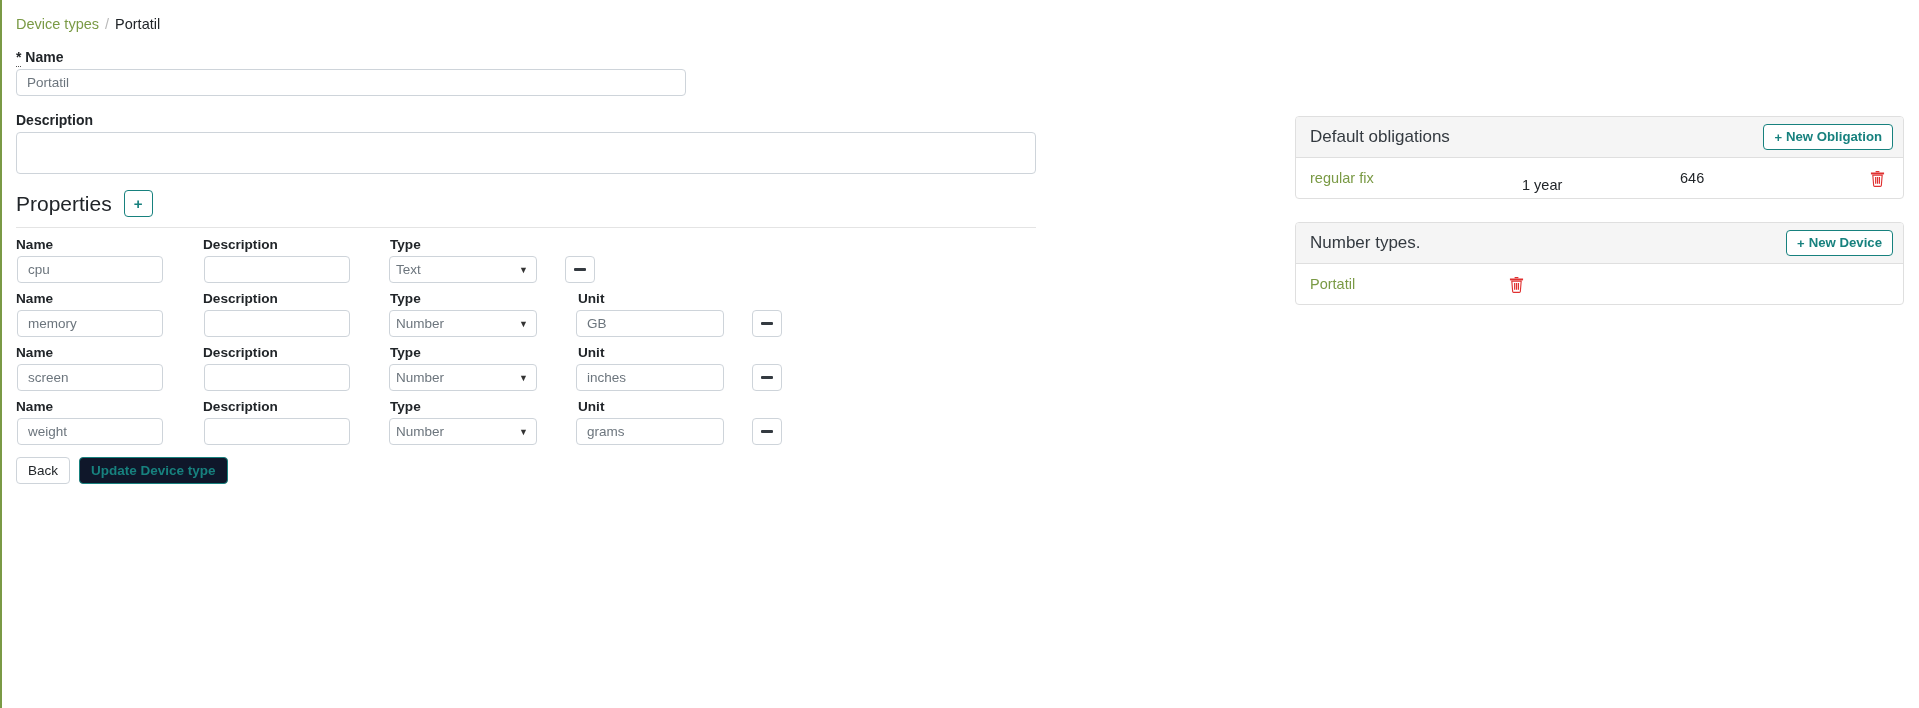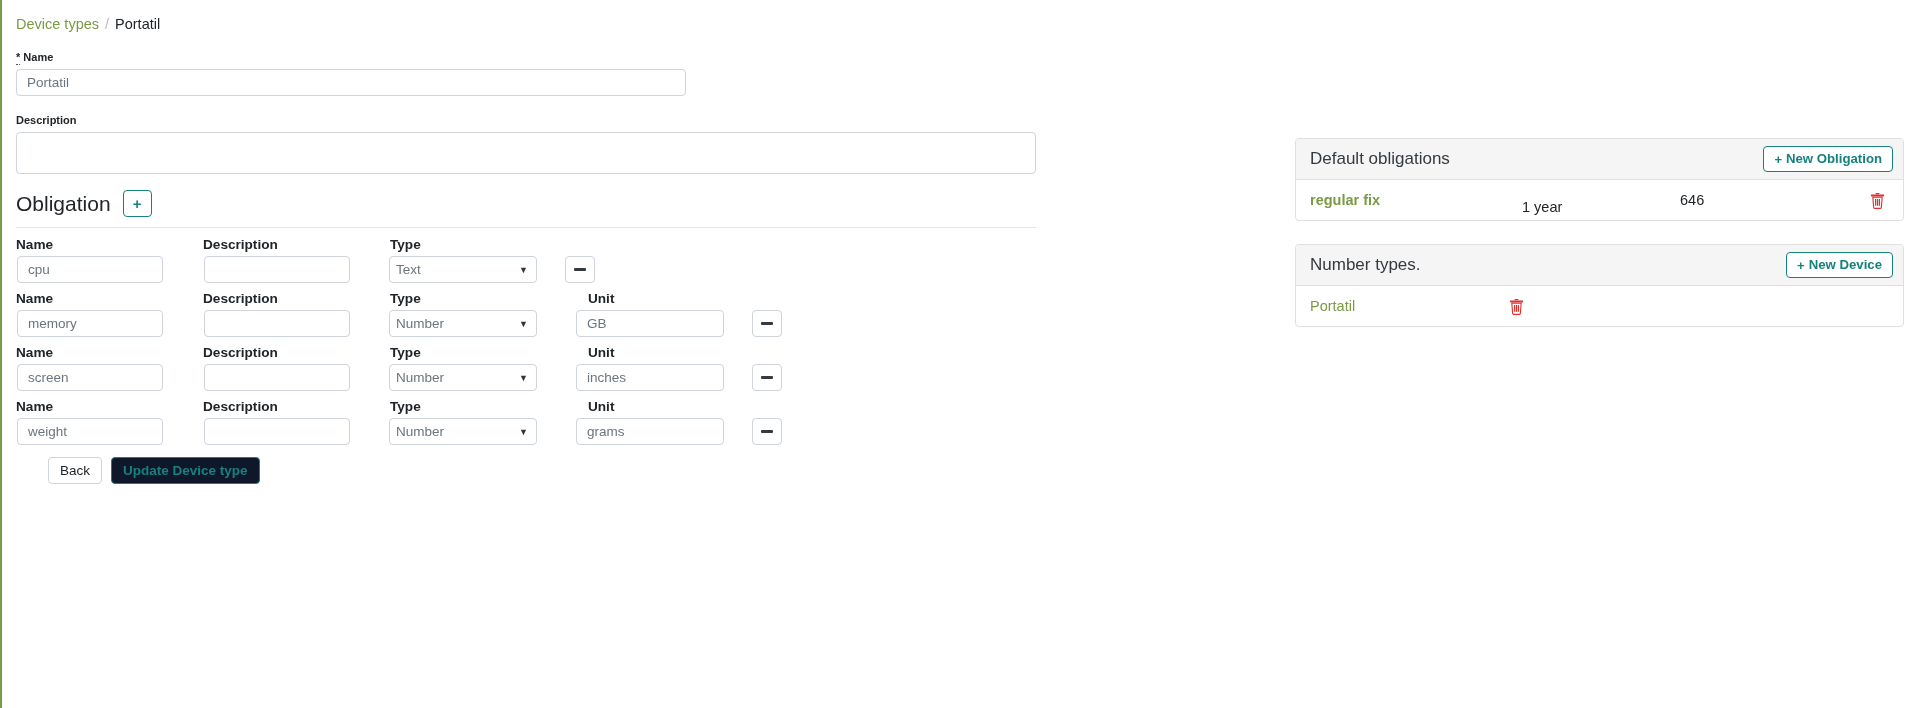--- a/index.html
+++ b/index.html
@@ -39,21 +39,21 @@
   .page-title {
     font-size: 31px;
     font-weight: 400;
     color: #212529;
     margin: 22px 0 0 0;
     line-height: 1.2;
     letter-spacing: -0.2px;
   }
 
   .field-label {
-    font-size: 11px;
+    font-size: 14px;
     font-weight: bold;
     color: #212529;
     margin-top: 16px;
     margin-bottom: 4px;
     line-height: 16px;
   }
   .req-star {
     border-bottom: 1px dotted #555;
     padding-bottom: 1px;
   }
@@ -129,21 +129,21 @@
 
   .lbl-cell {
     font-size: 13.6px;
     font-weight: bold;
     color: #212529;
     line-height: 16px;
   }
   .lbl-name { margin-left: 0; width: 174px; }
   .lbl-desc { margin-left: 13px; width: 174px; }
   .lbl-type { margin-left: 13px; width: 174px; }
-  .lbl-unit { margin-left: 24px; width: 174px; }
+  .lbl-unit { margin-left: 14px; width: 174px; }
 
   .fld-name { width: 146px; margin-left: 1px; }
   .fld-desc { width: 146px; margin-left: 41px; }
   .fld-type { width: 148px; margin-left: 39px; }
   .fld-unit { width: 148px; margin-left: 39px; }
 
   select.sel {
     height: 27px;
     border: 1px solid #ced4da;
     border-radius: 4px;
@@ -184,21 +184,20 @@
     background: #343a40;
     border-radius: 1px;
   }
   .mbtn-noUnit { margin-left: 28px; }
   .mbtn-unit   { margin-left: 28px; }
 
   .form-actions {
     display: flex;
     gap: 9px;
     margin-top: 12px;
-    margin-left: 32px;
   }
   .btn-back {
     height: 27px;
     padding: 0 11px;
     border: 1px solid #ced4da;
     border-radius: 4px;
     background: #fff;
     color: #212529;
     font-size: 13.5px;
     font-family: "Liberation Sans", sans-serif;
@@ -216,21 +215,21 @@
     font-weight: bold;
     font-family: "Liberation Sans", sans-serif;
     cursor: pointer;
     line-height: 25px;
   }
 
   
   .right-col {
     position: absolute;
     left: 1293px;
-    top: 138px;
+    top: 116px;
     width: 609px;
   }
   .card {
     border: 1px solid #dfdfdf;
     border-radius: 4px;
     background: #fff;
     overflow: hidden;
     margin-bottom: 23px;
   }
   .card-head {
@@ -271,21 +270,21 @@
     height: 40px;
     padding: 0 12px 0 14px;
     font-size: 14.5px;
   }
   .cell-link {
     color: #7a9a45;
     text-decoration: none;
     cursor: pointer;
   }
   .cell-text { color: #212529; }
-  .c-obl-1 { width: 212px; font-weight: bold; }
+  .c-obl-1 { width: 212px; }
   .c-obl-2 { width: 158px; margin-top: 13px; }
   .c-obl-3 { width: 130px; }
   .c-dev-1 { width: 195px; }
   .c-dev-2 { flex: 1; }
   .trash-btn {
     background: none;
     border: none;
     padding: 0;
     cursor: pointer;
     width: 22px; height: 22px;
@@ -313,21 +312,21 @@
     <div class="field-label">
       <span class="req-star">*</span>
       <span>Name</span>
     </div>
     <input id="name-input" class="inp" type="text" value="Portatil" style="">
 
     <div class="field-label">Description</div>
     <textarea id="desc-textarea" style=""></textarea>
 
     <div class="props-head">
-      <span class="props-title">Obligation</span>
+      <span class="props-title">Properties</span>
       <button class="btn-plus">+</button>
     </div>
     <div class="props-divider"></div>
 
     <div class="prop-rows" id="prop-rows">
         <div class="prop-row">
           <div class="prow-labels">
             <div class="lbl-cell lbl-name">Name</div>
             <div class="lbl-cell lbl-desc">Description</div>
             <div class="lbl-cell lbl-type">Type</div>

